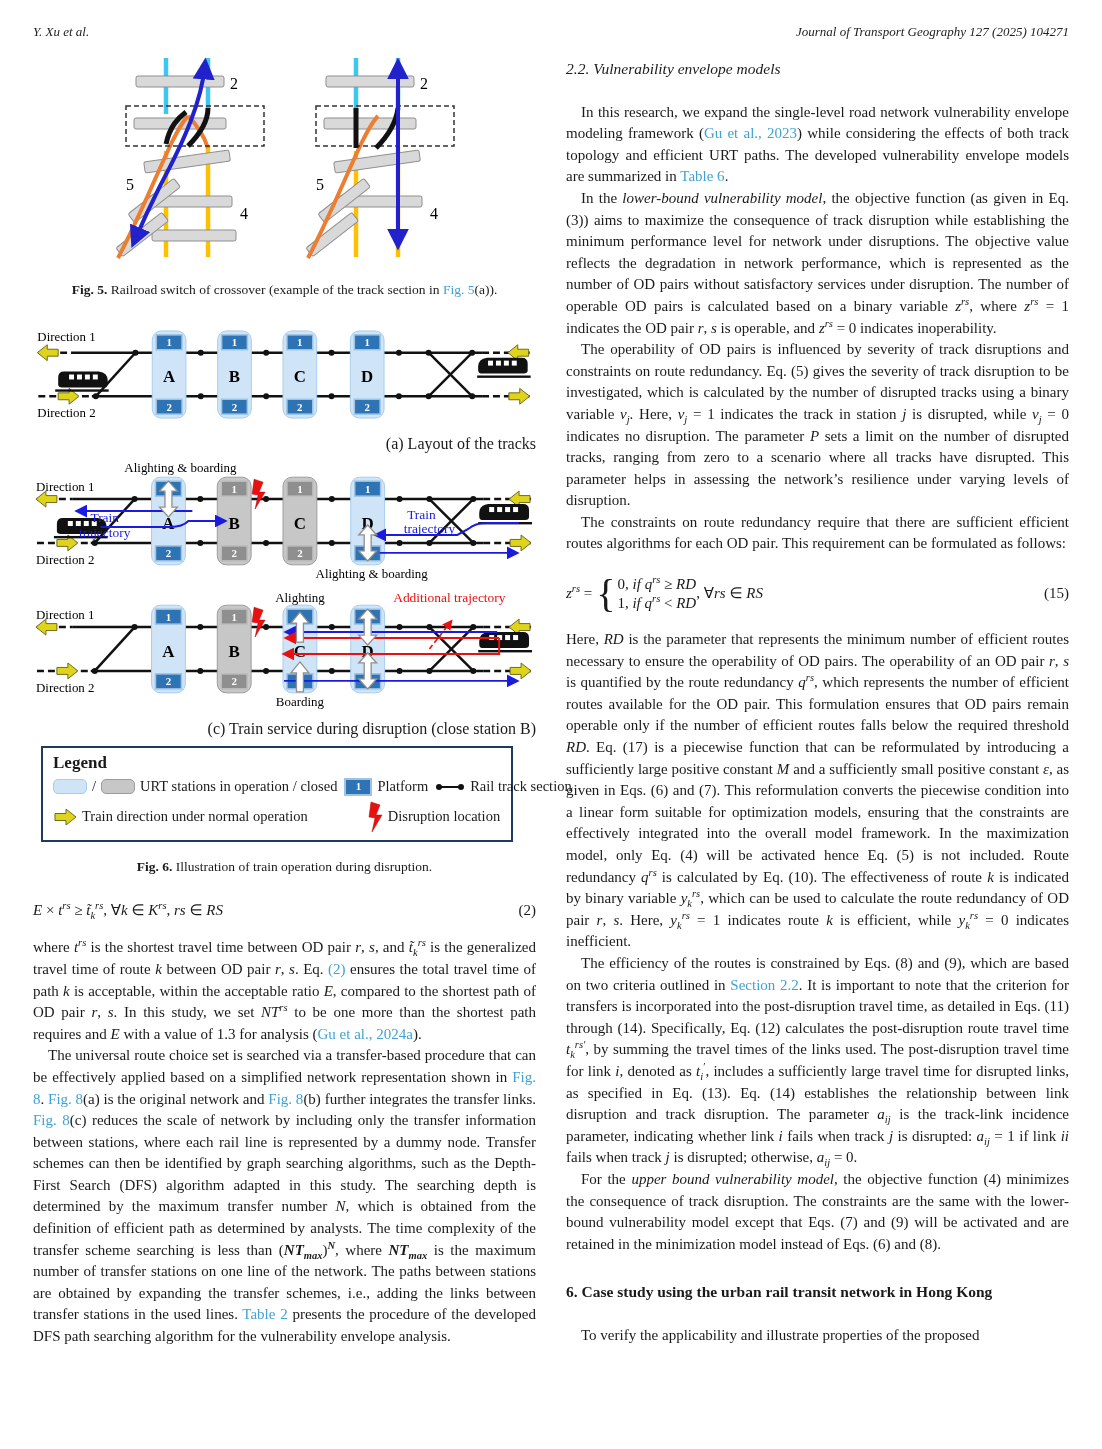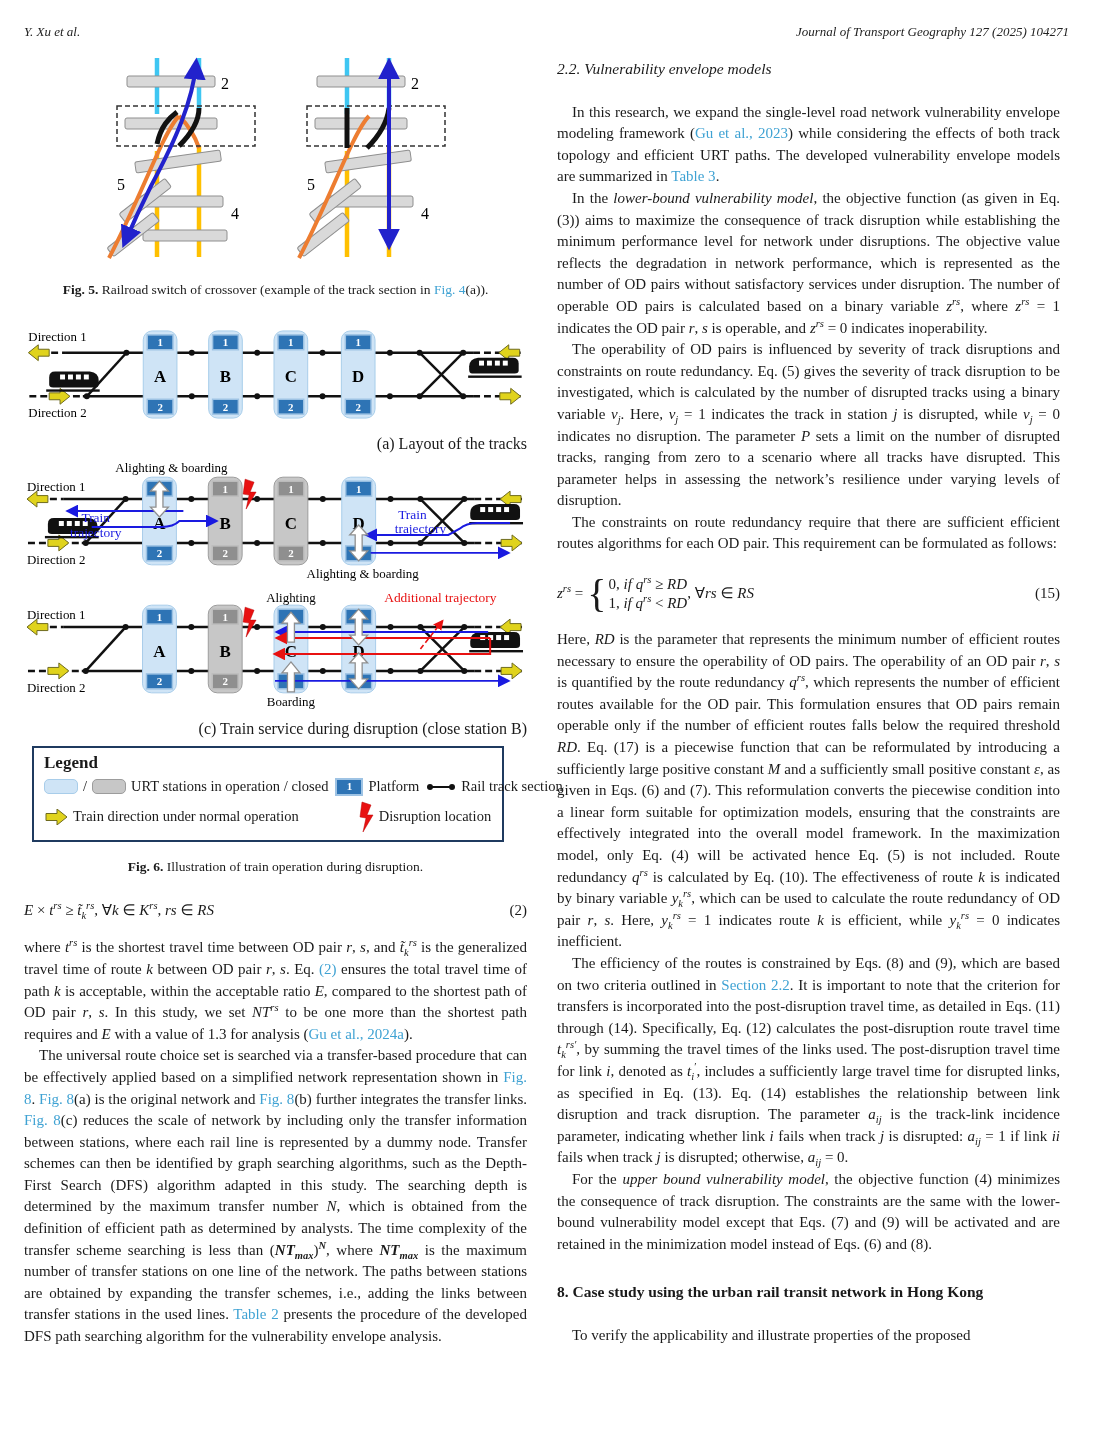--- a/index.html
+++ b/index.html
@@ -1,17 +1,17 @@
 <!DOCTYPE html>
 <html><head>
 <meta charset="utf-8">
 <style>
   html,body{margin:0;padding:0;background:#fff;}
   .page{width:1102px;height:1449px;background:#fff;box-sizing:border-box;
-        padding:24px 33px 0 24px;font-family:"Liberation Serif",serif;color:#1a1a1a;
+        padding:24px 33px 0 33px;font-family:"Liberation Serif",serif;color:#1a1a1a;
         overflow:hidden;position:relative;}
   .hdr{display:flex;justify-content:space-between;font-style:italic;font-size:13px;color:#222;}
   .cols{display:flex;gap:30px;margin-top:16px;}
   .col{width:503px;font-size:15px;line-height:21.6px;text-align:justify;}
   p{margin:0;}
   .ind{text-indent:15px;}
   .i{font-style:italic;}
   .b{font-weight:700;}
   .bi{font-weight:700;font-style:italic;}
   .sup{vertical-align:super;font-size:70%;line-height:0;}
@@ -133,21 +133,21 @@
             <rect x="6" y="50" width="138" height="40" fill="none" stroke="#333" stroke-width="1.5" stroke-dasharray="5 3"></rect>
             <path d="M46 52 L46 92" fill="none" stroke="#111" stroke-width="5"></path>
             <path d="M88 52 C 86 68, 76 82, 66 92" fill="none" stroke="#111" stroke-width="5"></path>
             <path d="M88 8 L88 188" fill="none" stroke="#2222cc" stroke-width="4" marker-start="url(#arrB2)" marker-end="url(#arrB2)"></path>
             <text x="110" y="33" font-size="16">2</text>
             <text x="120" y="163" font-size="16">4</text>
             <text x="6" y="134" font-size="16">5</text>
           </g>
         </svg>
       </div>
-      <p class="figcap"><span class="b">Fig. 5.</span><span> Railroad switch of crossover (example of the track section in </span><span class="link">Fig. 4</span><span>(a)).</span></p>
+      <p class="figcap"><span class="b">Fig. 5.</span><span> Railroad switch of crossover (example of the track section in </span><span class="link">Fig. 5</span><span>(a)).</span></p>
 
       <div>
         
         <svg width="503" height="104" viewBox="0 0 505 105">
           <line x1="4" y1="30" x2="40" y2="30" stroke="#111" stroke-width="2.5" stroke-dasharray="7 4"></line>
           <line x1="40" y1="30" x2="452" y2="30" stroke="#111" stroke-width="2.5"></line>
           <line x1="452" y1="30" x2="500" y2="30" stroke="#111" stroke-width="2.5" stroke-dasharray="7 4"></line>
           <line x1="4" y1="74" x2="58" y2="74" stroke="#111" stroke-width="2.5" stroke-dasharray="7 4"></line>
           <line x1="58" y1="74" x2="452" y2="74" stroke="#111" stroke-width="2.5"></line>
           <line x1="452" y1="74" x2="500" y2="74" stroke="#111" stroke-width="2.5" stroke-dasharray="7 4"></line>
@@ -425,21 +425,21 @@
         <span class="ebody"><span class="i">E</span><span> × </span><span class="i">t</span><span class="sup i">rs</span><span> ≥ </span><span class="i">t̃</span><span class="sub i">k</span><span class="sup i">rs</span><span>, ∀</span><span class="i">k</span><span> ∈ </span><span class="i">K</span><span class="sup i">rs</span><span>, </span><span class="i">rs</span><span> ∈ </span><span class="i">RS</span></span>
         <span class="enum">(2)</span>
       </div>
 
       <p><span>where </span><span class="i">t</span><span class="sup i">rs</span><span> is the shortest travel time between OD pair </span><span class="i">r</span><span>, </span><span class="i">s</span><span>, and </span><span class="i">t̃</span><span class="sub i">k</span><span class="sup i">rs</span><span> is the generalized travel time of route </span><span class="i">k</span><span> between OD pair </span><span class="i">r</span><span>, </span><span class="i">s</span><span>. Eq. </span><span class="link">(2)</span><span> ensures the total travel time of path </span><span class="i">k</span><span> is acceptable, within the acceptable ratio </span><span class="i">E</span><span>, compared to the shortest path of OD pair </span><span class="i">r</span><span>, </span><span class="i">s</span><span>. In this study, we set </span><span class="i">NT</span><span class="sup i">rs</span><span> to be one more than the shortest path requires and </span><span class="i">E</span><span> with a value of 1.3 for analysis (</span><span class="link">Gu et al., 2024a</span><span>).</span></p>
       <p class="ind"><span>The universal route choice set is searched via a transfer-based procedure that can be effectively applied based on a simplified network representation shown in </span><span class="link">Fig. 8</span><span>. </span><span class="link">Fig. 8</span><span>(a) is the original network and </span><span class="link">Fig. 8</span><span>(b) further integrates the transfer links. </span><span class="link">Fig. 8</span><span>(c) reduces the scale of network by including only the transfer information between stations, where each rail line is represented by a dummy node. Transfer schemes can then be identified by graph searching algorithms, such as the Depth-First Search (DFS) algorithm adapted in this study. The searching depth is determined by the maximum transfer number </span><span class="i">N</span><span>, which is obtained from the definition of efficient path as determined by analysts. The time complexity of the transfer scheme searching is less than (</span><span class="bi">NT</span><span class="sub bi">max</span><span>)</span><span class="sup bi">N</span><span>, where </span><span class="bi">NT</span><span class="sub bi">max</span><span> is the maximum number of transfer stations on one line of the network. The paths between stations are obtained by expanding the transfer schemes, i.e., adding the links between transfer stations in the used lines. </span><span class="link">Table 2</span><span> presents the procedure of the developed DFS path searching algorithm for the vulnerability envelope analysis.</span></p>
     </div>
 
     <div class="col">
       <h2 class="h22">2.2. Vulnerability envelope models</h2>
-      <p class="ind"><span>In this research, we expand the single-level road network vulnerability envelope modeling framework (</span><span class="link">Gu et al., 2023</span><span>) while considering the effects of both track topology and efficient URT paths. The developed vulnerability envelope models are summarized in </span><span class="link">Table 3</span><span>.</span></p>
+      <p class="ind"><span>In this research, we expand the single-level road network vulnerability envelope modeling framework (</span><span class="link">Gu et al., 2023</span><span>) while considering the effects of both track topology and efficient URT paths. The developed vulnerability envelope models are summarized in </span><span class="link">Table 6</span><span>.</span></p>
       <p class="ind"><span>In the </span><span class="i">lower-bound vulnerability model</span><span>, the objective function (as given in Eq. (3)) aims to maximize the consequence of track disruption while establishing the minimum performance level for network under disruptions. The objective value reflects the degradation in network performance, which is represented as the number of OD pairs without satisfactory services under disruption. The number of operable OD pairs is calculated based on a binary variable </span><span class="i">z</span><span class="sup i">rs</span><span>, where </span><span class="i">z</span><span class="sup i">rs</span><span> = 1 indicates the OD pair </span><span class="i">r</span><span>, </span><span class="i">s</span><span> is operable, and </span><span class="i">z</span><span class="sup i">rs</span><span> = 0 indicates inoperability.</span></p>
       <p class="ind"><span>The operability of OD pairs is influenced by severity of track disruptions and constraints on route redundancy. Eq. (5) gives the severity of track disruption to be investigated, which is calculated by the number of disrupted tracks using a binary variable </span><span class="i">v</span><span class="sub i">j</span><span>. Here, </span><span class="i">v</span><span class="sub i">j</span><span> = 1 indicates the track in station </span><span class="i">j</span><span> is disrupted, while </span><span class="i">v</span><span class="sub i">j</span><span> = 0 indicates no disruption. The parameter </span><span class="i">P</span><span> sets a limit on the number of disrupted tracks, ranging from zero to a scenario where all tracks have disrupted. This parameter helps in assessing the network’s resilience under varying levels of disruption.</span></p>
       <p class="ind"><span>The constraints on route redundancy require that there are sufficient efficient routes algorithms for each OD pair. This requirement can be formulated as follows:</span></p>
 
       <div class="eq">
         <span class="ebody">
           <span class="cases">
             <span><span class="i">z</span><span class="sup i">rs</span><span> = </span></span>
             <span class="brace">{</span>
             <span class="caselines">
@@ -448,17 +448,17 @@
             </span>
             <span><span>, ∀</span><span class="i">rs</span><span> ∈ </span><span class="i">RS</span></span>
           </span>
         </span>
         <span class="enum">(15)</span>
       </div>
 
       <p><span>Here, </span><span class="i">RD</span><span> is the parameter that represents the minimum number of efficient routes necessary to ensure the operability of OD pairs. The operability of an OD pair </span><span class="i">r</span><span>, </span><span class="i">s</span><span> is quantified by the route redundancy </span><span class="i">q</span><span class="sup i">rs</span><span>, which represents the number of efficient routes available for the OD pair. This formulation ensures that OD pairs remain operable only if the number of efficient routes falls below the required threshold </span><span class="i">RD</span><span>. Eq. (17) is a piecewise function that can be reformulated by introducing a sufficiently large positive constant </span><span class="i">M</span><span> and a sufficiently small positive constant </span><span class="i">ε</span><span>, as given in Eqs. (6) and (7). This reformulation converts the piecewise condition into a linear form suitable for optimization models, ensuring that the constraints are effectively integrated into the overall model framework. In the maximization model, only Eq. (4) will be activated hence Eq. (5) is not included. Route redundancy </span><span class="i">q</span><span class="sup i">rs</span><span> is calculated by Eq. (10). The effectiveness of route </span><span class="i">k</span><span> is indicated by binary variable </span><span class="i">y</span><span class="sub i">k</span><span class="sup i">rs</span><span>, which can be used to calculate the route redundancy of OD pair </span><span class="i">r</span><span>, </span><span class="i">s</span><span>. Here, </span><span class="i">y</span><span class="sub i">k</span><span class="sup i">rs</span><span> = 1 indicates route </span><span class="i">k</span><span> is efficient, while </span><span class="i">y</span><span class="sub i">k</span><span class="sup i">rs</span><span> = 0 indicates inefficient.</span></p>
       <p class="ind"><span>The efficiency of the routes is constrained by Eqs. (8) and (9), which are based on two criteria outlined in </span><span class="link">Section 2.2</span><span>. It is important to note that the criterion for transfers is incorporated into the post-disruption travel time, as detailed in Eqs. (11) through (14). Specifically, Eq. (12) calculates the post-disruption route travel time </span><span class="i">t</span><span class="sub i">k</span><span class="sup i">rs′</span><span>, by summing the travel times of the links used. The post-disruption travel time for link </span><span class="i">i</span><span>, denoted as </span><span class="i">t</span><span class="sub i">i</span><span class="sup">′</span><span>, includes a sufficiently large travel time for disrupted links, as specified in Eq. (13). Eq. (14) establishes the relationship between link disruption and track disruption. The parameter </span><span class="i">a</span><span class="sub i">ij</span><span> is the track-link incidence parameter, indicating whether link </span><span class="i">i</span><span> fails when track </span><span class="i">j</span><span> is disrupted: </span><span class="i">a</span><span class="sub i">ij</span><span> = 1 if link </span><span class="i">ii</span><span> fails when track </span><span class="i">j</span><span> is disrupted; otherwise, </span><span class="i">a</span><span class="sub i">ij</span><span> = 0.</span></p>
       <p class="ind"><span>For the </span><span class="i">upper bound vulnerability model</span><span>, the objective function (4) minimizes the consequence of track disruption. The constraints are the same with the lower-bound vulnerability model except that Eqs. (7) and (9) will be activated and are retained in the minimization model instead of Eqs. (6) and (8).</span></p>
-      <h2 class="h3">8. Case study using the urban rail transit network in Hong Kong</h2>
+      <h2 class="h3">6. Case study using the urban rail transit network in Hong Kong</h2>
       <p class="ind"><span>To verify the applicability and illustrate properties of the proposed</span></p>
     </div>
   </div>
 </div>
 
 </body></html>

